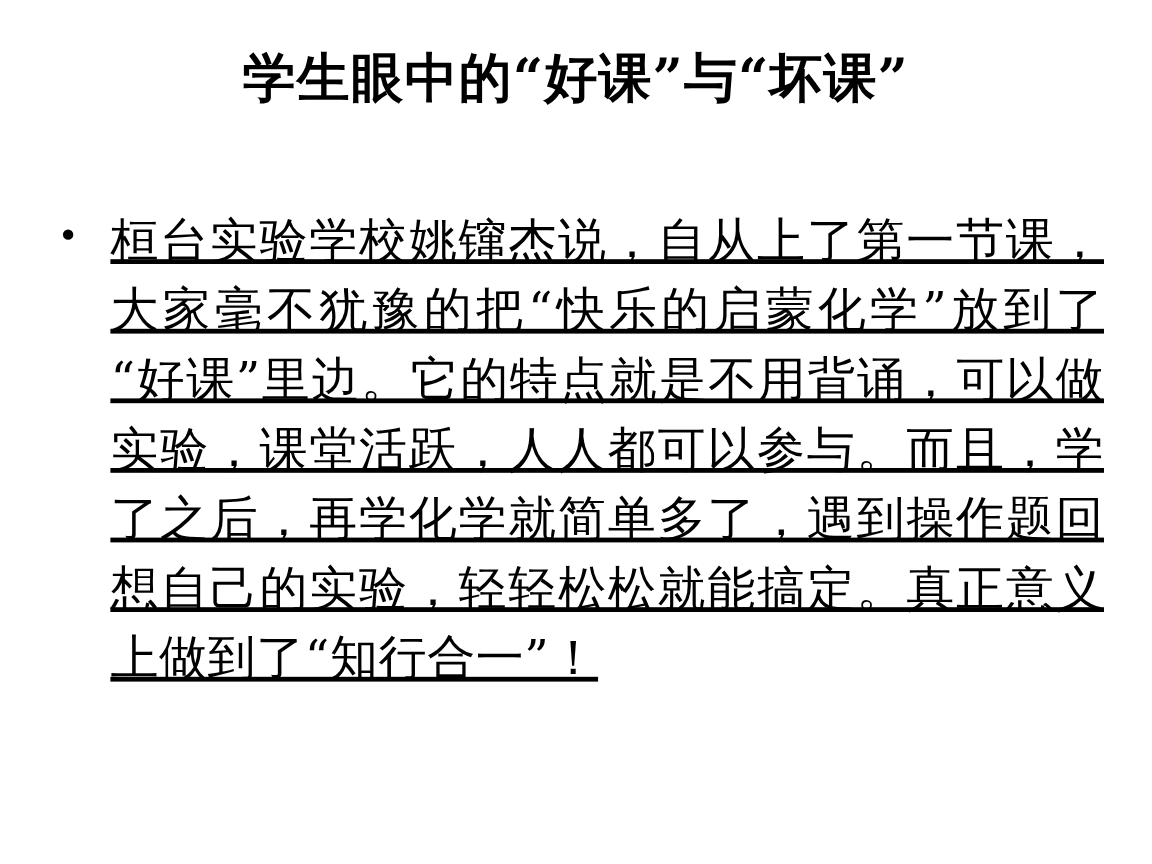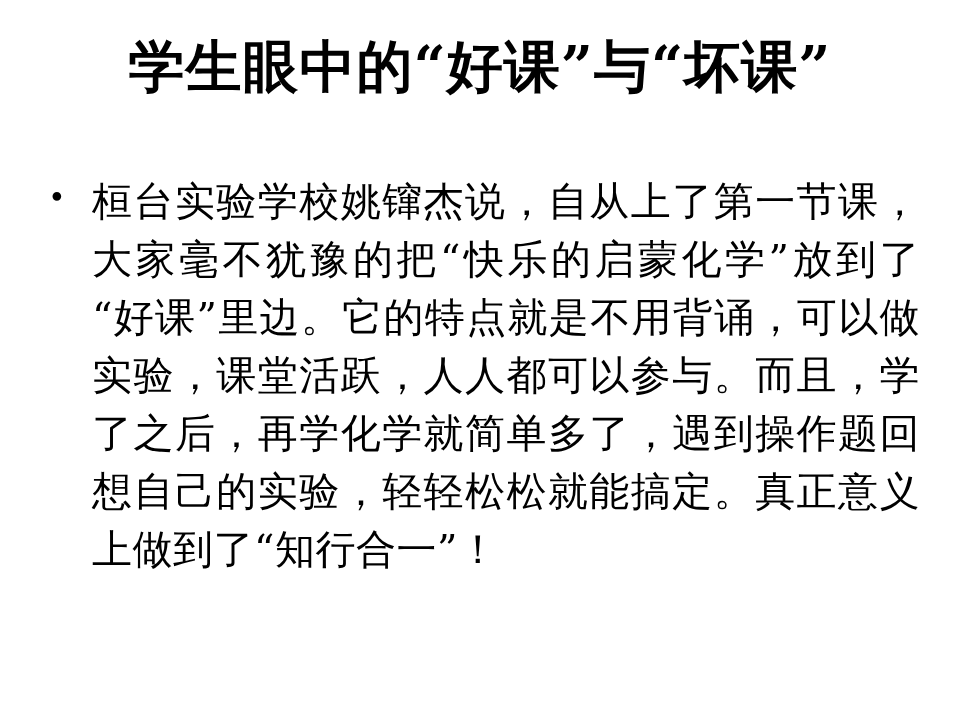--- a/index.html
+++ b/index.html
@@ -14,25 +14,25 @@
     overflow: hidden;
   }
   .slide {
     position: relative;
     width: 960px;
     height: 720px;
     box-sizing: border-box;
   }
   .slide-title {
     position: absolute;
-    top: 36px;
+    top: 42px;
     left: 0;
     width: 960px;
     text-align: center;
-    font-size: 56px;
+    font-size: 44px;
     line-height: 1.1;
     font-weight: bold;
     color: #000000;
     letter-spacing: 1px;
     font-family: "DejaVu Serif", "Liberation Serif", serif;
   }
   .slide-body {
     position: absolute;
     top: 172px;
     left: 48px;
@@ -51,20 +51,21 @@
     font-size: 30px;
     line-height: 1.75;
     text-align: left;
     color: #000000;
   }
   .bullet-text {
     flex: 1 1 auto;
     text-align: justify;
     text-justify: inter-ideograph;
     letter-spacing: 0.5px;
+    text-decoration: underline;
   }
 </style>
 </head>
 <body>
 
 <div class="slide">
 
   <div class="slide-title">学生眼中的“好课”与“坏课”</div>
 
   <div class="slide-body">

